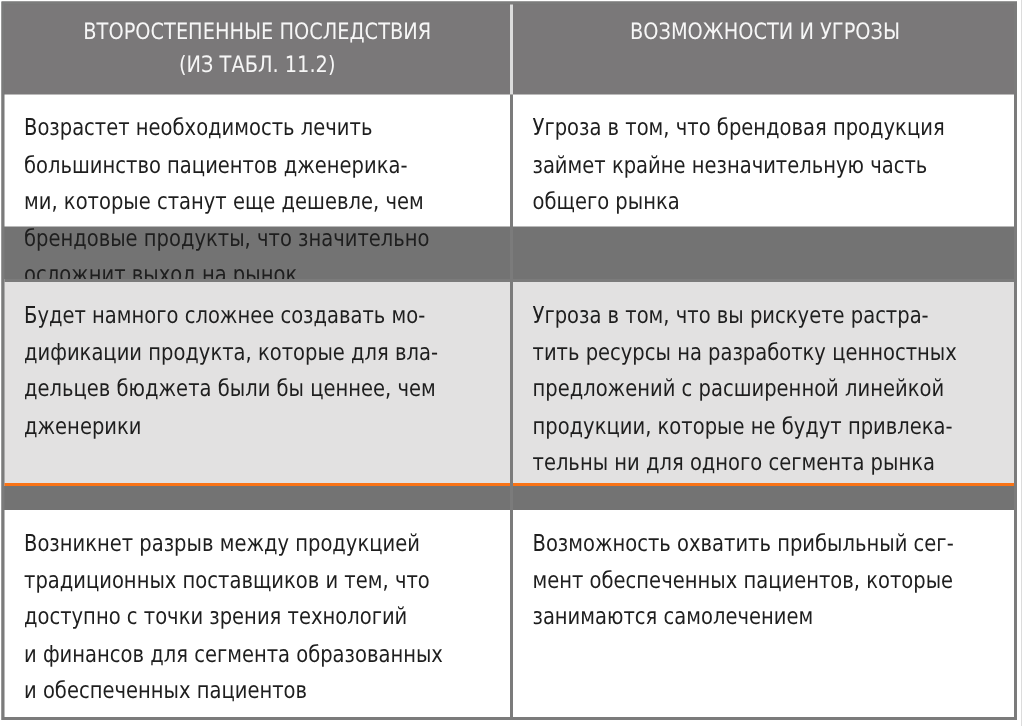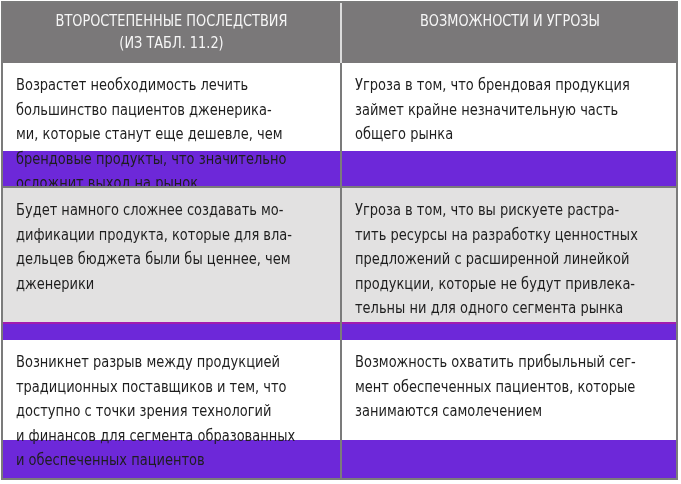--- a/index.html
+++ b/index.html
@@ -1,37 +1,37 @@
 <!DOCTYPE html>
 <html><head>
   <meta charset="utf-8">
   <style>
     html, body { margin: 0; padding: 0; background: #ffffff; }
     body { width: 681px; height: 484px; overflow: hidden; position: relative; }
     .table {
       position: absolute; left: 1px; top: 1px; width: 677px; height: 479px;
-      border: 2px solid #7b7b7b; box-sizing: border-box; background: #6d28d9;
+      border: 2px solid #7b7b7b; box-sizing: border-box; background: #737373;
     }
     .head {
       position: absolute; left: 0; top: 0; width: 100%; height: 60px;
       background: #7a7879;
     }
     .hcell {
       position: absolute; top: 0; height: 60px; color: #f6f6f6;
       font-family: "DejaVu Sans", sans-serif; font-size: 15px; text-align: center;
       line-height: 22px; padding-top: 7px; box-sizing: border-box;
       transform: scaleX(0.86); transform-origin: center top; letter-spacing: 0;
     }
     .hcell.c1 { left: 0; width: 337px; }
     .hcell.c2 { left: 339px; width: 336px; }
     .hdiv { position: absolute; left: 337px; top: 0; width: 2px; height: 60px; background: #dcdcdc; }
     .row { position: absolute; left: 0; width: 100%; box-sizing: border-box; }
     .row.r1 { top: 60px; height: 88px; background: #ffffff; }
-    .row.r2 { top: 183px; height: 138px; background: #e2e1e1; border-top: 2px solid #7b7b7b; border-bottom: 2px solid #a21caf; }
-    .row.r3 { top: 337px; height: 100px; background: #ffffff; }
+    .row.r2 { top: 183px; height: 138px; background: #e2e1e1; border-top: 2px solid #7b7b7b; border-bottom: 2px solid #f97316; }
+    .row.r3 { top: 337px; height: 138px; background: #ffffff; }
     .vdiv { position: absolute; left: 337px; top: 60px; width: 2px; height: 415px; background: #7b7b7b; }
     .cell {
       position: absolute; top: 0; box-sizing: border-box;
       font-family: "DejaVu Sans", sans-serif; font-size: 15.5px; line-height: 24.5px;
       color: #1e1e1e; white-space: pre-line;
       transform: scaleX(0.84); transform-origin: left top;
     }
     .cell.c1 { left: 13px; width: 380px; padding-top: 10px; }
     .cell.c2 { left: 352px; width: 380px; padding-top: 10px; }
     .row.r2 .cell { padding-top: 10px; }

